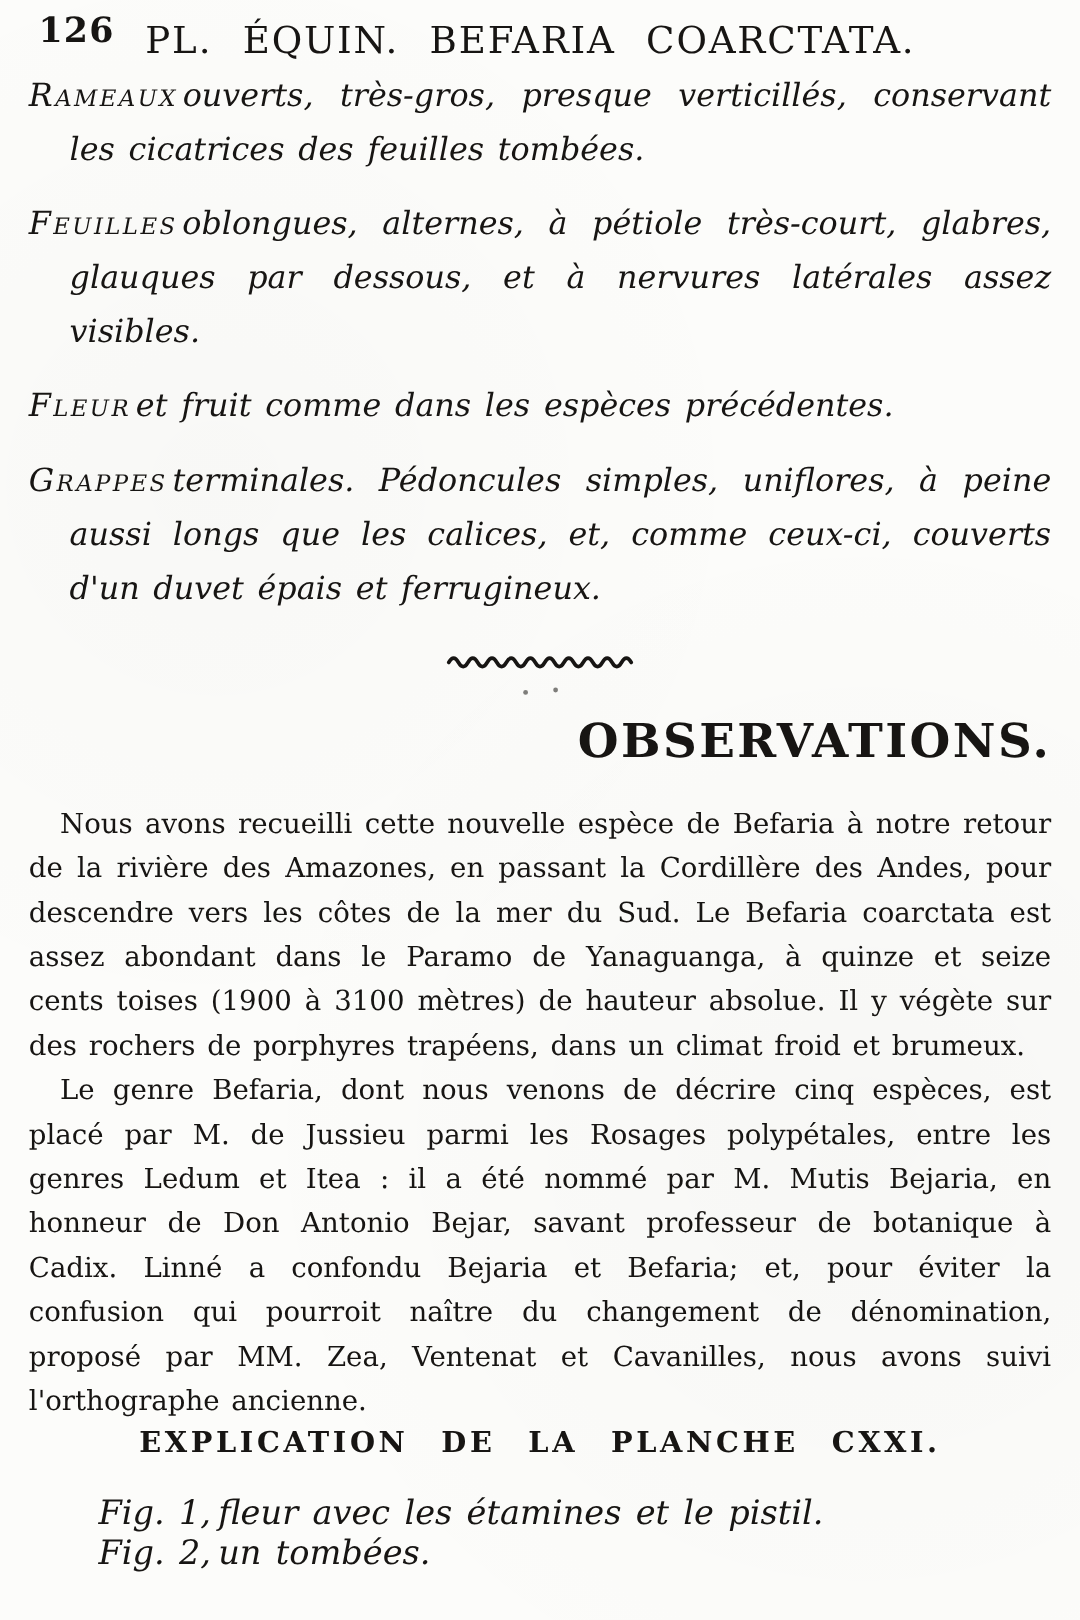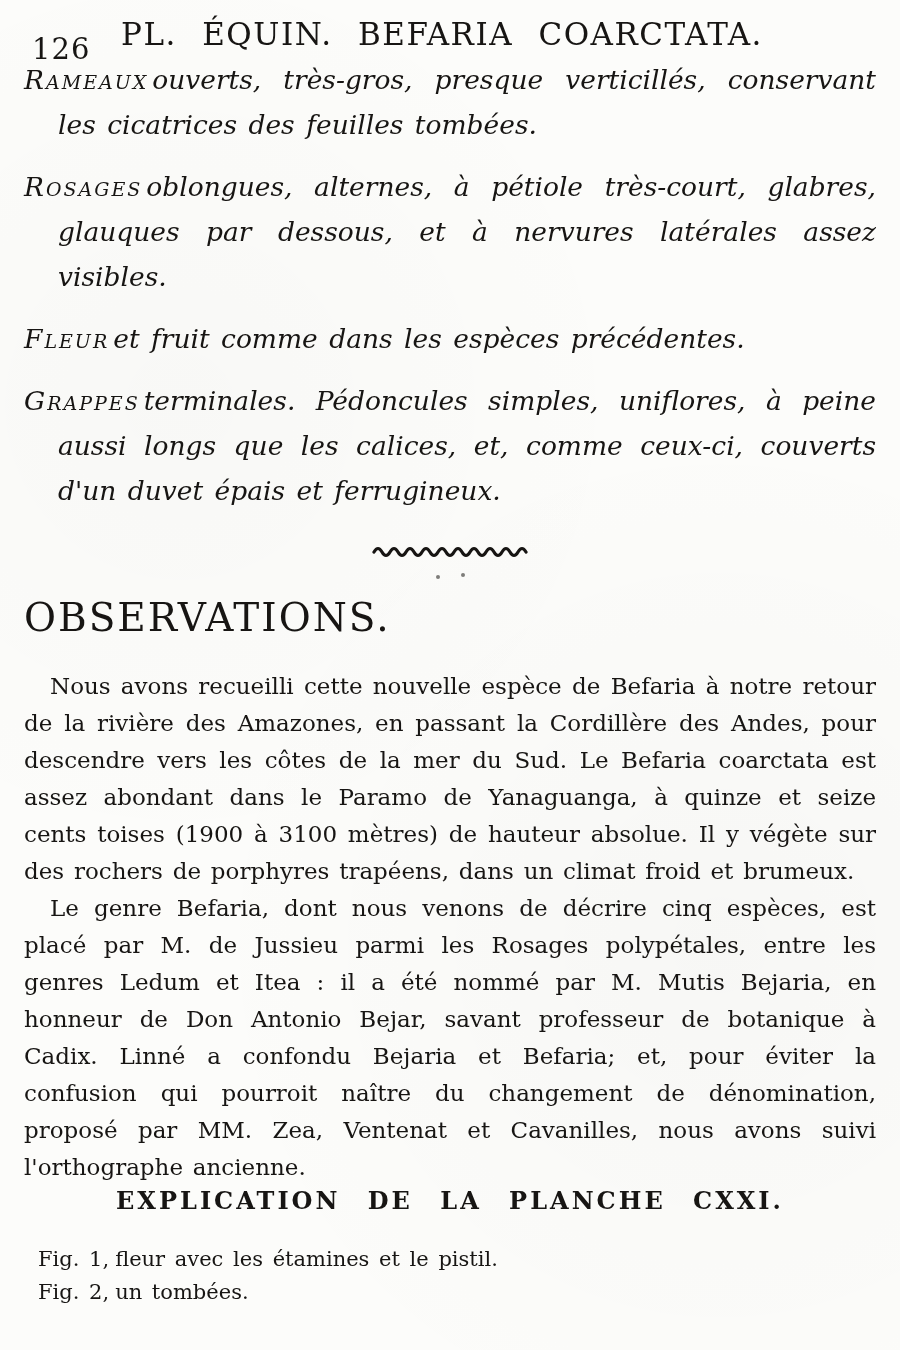--- a/index.html
+++ b/index.html
@@ -21,23 +21,24 @@
 
   
   .page-header {
     position: relative;
     padding-top: 16px;
     height: 56px;
   }
   .page-number {
     position: absolute;
     left: 8px;
-    top: 32px;
+    top: 8px;
     font-size: 29px;
     letter-spacing: 1px;
+    font-weight: bold;
   }
   .header-title {
     text-align: center;
     font-size: 31px;
     font-weight: normal;
     letter-spacing: 1.5px;
     word-spacing: 14px;
     transform: translateX(-8px);
   }
 
@@ -71,23 +72,23 @@
     width: 4px; height: 4px;
     border-radius: 50%;
     background: rgba(23,21,19,0.55);
   }
   .speck.s1 { left: 412px; top: 18px; }
   .speck.s2 { left: 437px; top: 16px; }
 
   
   .obs-heading {
     margin-top: 38px;
-    text-align: left;
+    text-align: right;
     font-size: 39px;
-    font-weight: normal;
+    font-weight: bold;
     letter-spacing: 2px;
   }
   .observations { margin-top: 28px; }
   .obs {
     font-size: 23px;
     line-height: 37px;
     text-align: justify;
     word-spacing: 2.5px;
     text-indent: 26px;
   }
@@ -95,39 +96,41 @@
   
   .expl-heading {
     text-align: center;
     font-size: 24px;
     font-weight: bold;
     letter-spacing: 3px;
     word-spacing: 16px;
   }
   .figures { margin-top: 28px; padding-left: 14px; }
   .fig {
-    font-size: 21px;
+    font-style: italic;
+    font-size: 28px;
     line-height: 33px;
     word-spacing: 3px;
+    margin-left: 44px;
   }
   .fig-label { margin-right: 6px; }
 </style>
 </head>
 <body>
 
 <div class="page">
 
   <header class="page-header">
     <span class="page-number">126</span>
     <h1 class="header-title">PL. ÉQUIN. BEFARIA COARCTATA.</h1>
   </header>
 
   <section class="descriptions">
     <p class="desc"><span class="lead">Rameaux</span><span>ouverts, très-gros, presque verticillés, conservant les cicatrices des feuilles tombées.</span></p>
-    <p class="desc"><span class="lead">Rosages</span><span>oblongues, alternes, à pétiole très-court, glabres, glauques par dessous, et à nervures latérales assez visibles.</span></p>
+    <p class="desc"><span class="lead">Feuilles</span><span>oblongues, alternes, à pétiole très-court, glabres, glauques par dessous, et à nervures latérales assez visibles.</span></p>
     <p class="desc"><span class="lead">Fleur</span><span>et fruit comme dans les espèces précédentes.</span></p>
     <p class="desc"><span class="lead">Grappes</span><span>terminales. Pédoncules simples, uniflores, à peine aussi longs que les calices, et, comme ceux-ci, couverts d'un duvet épais et ferrugineux.</span></p>
   </section>
 
   <div class="divider-wrap">
     <svg class="squiggle" width="156" height="12" viewBox="0 0 156 12" aria-hidden="true">
       <path d="M2 6 q4 -7 8 0 q4 7 8 0 q4 -7 8 0 q4 7 8 0 q4 -7 8 0 q4 7 8 0 q4 -7 8 0 q4 7 8 0 q4 -7 8 0 q4 7 8 0 q4 -7 8 0 q4 7 8 0 q4 -7 8 0 q4 7 8 0 q4 -7 8 0 q4 7 8 0 q4 -7 8 0 q4 7 8 0 q4 -7 8 0" fill="none" stroke="#171513" stroke-width="3.2" stroke-linecap="round"></path>
     </svg>
   </div>
   <div class="specks">

